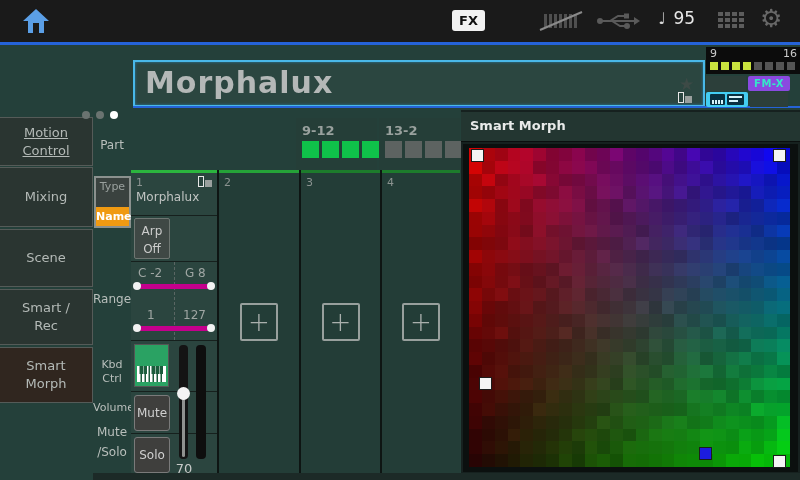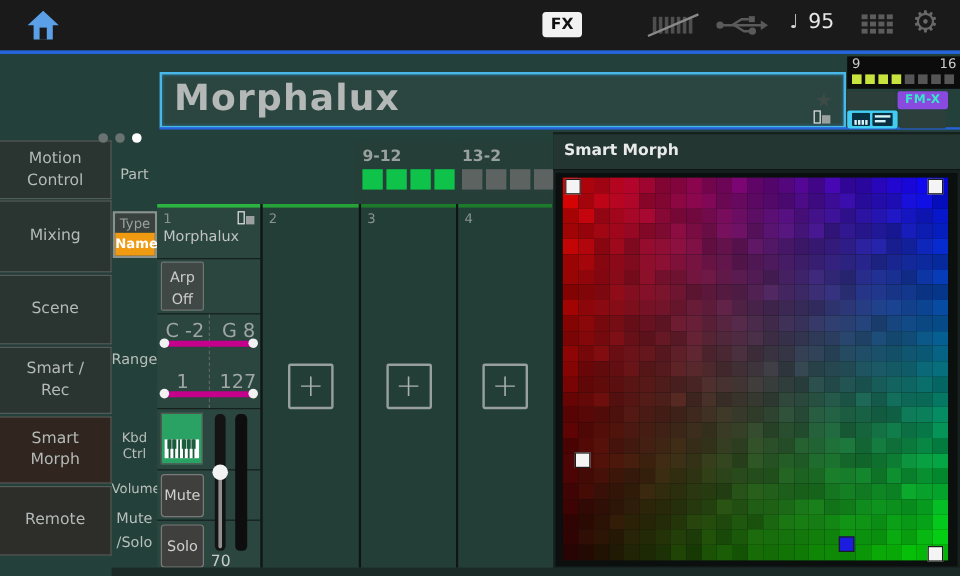--- a/index.html
+++ b/index.html
@@ -63,34 +63,34 @@
   .ptab.active{background:#324b45;height:54px;}
   .ptab .lbl{position:absolute;left:6px;top:5px;font-size:13px;font-weight:bold;color:#99a19e;}
   .ptab.active .lbl{color:#fdfdfd;}
   .ptab .sqs{position:absolute;left:6px;top:23px;display:flex;gap:3px;}
   .ptab .sqs span{width:17px;height:17px;background:#5d6361;}
   .ptab .sqs span.on{background:#0fc24a;}
 
   
   .row-label{position:absolute;left:93px;width:38px;text-align:center;color:#b9bfbc;font-size:12px;line-height:1.25;}
   .tn-wrap{position:absolute;left:94px;top:176px;width:37px;border:2px solid #8b918e;}
-  .tn-type{height:16px;background:#3a423f;color:#9aa19e;font-size:11px;text-align:center;line-height:18px;cursor:pointer;}
+  .tn-type{height:29px;background:#3a423f;color:#9aa19e;font-size:11px;text-align:center;line-height:18px;cursor:pointer;}
   .tn-name{height:19px;background:#f09a12;color:#ffffff;font-weight:bold;font-size:11px;text-align:center;line-height:19px;cursor:pointer;}
 
   
   .strip{position:absolute;top:170px;height:303px;}
   .strip.p1{left:131px;width:86px;background:#2b453f;border-top:3px solid #2bb53e;}
   .strip.empty{background:#233d37;border-top:3px solid #1d7c2c;cursor:pointer;}
   .strip .pnum{position:absolute;left:5px;top:3px;font-size:11px;color:#8b9390;}
   .p1-flag{position:absolute;right:5px;top:3px;}
   .p1-name{position:absolute;left:5px;top:17px;font-size:12px;color:#c0c4c2;}
   .hsep{position:absolute;left:0;width:100%;height:1px;background:#16201d;}
   .arp-btn{position:absolute;left:3px;top:45px;width:36px;height:41px;background:#3f4845;border:1px solid #6e7672;
            border-radius:2px;color:#cccccc;font-size:12px;text-align:center;line-height:1.5;padding-top:3px;cursor:pointer;}
-  .rng-txt{position:absolute;font-size:16px;color:#9fa6a3;}
+  .rng-txt{position:absolute;font-size:12px;color:#9fa6a3;}
   .hslider{position:absolute;left:5px;width:76px;height:5px;background:#c4008c;border-radius:2px;}
   .hslider .dotL,.hslider .dotR{position:absolute;top:-2px;width:8px;height:8px;border-radius:50%;background:#f2f2f2;}
   .hslider .dotL{left:-3px;} .hslider .dotR{right:-3px;}
   .vdash{position:absolute;left:43px;top:89px;height:78px;width:0;border-left:1px dashed #5a6663;}
   .kbd-btn{position:absolute;left:3px;top:171px;width:35px;height:43px;background:#2aa263;border:1px solid #555;
            display:flex;align-items:flex-end;justify-content:center;padding-bottom:4px;cursor:pointer;}
   .mute-btn,.solo-btn{position:absolute;left:3px;width:36px;height:36px;background:#3f3f3d;border:1px solid #7a7a7a;
            border-radius:3px;color:#d0d0d0;font-size:12px;display:flex;align-items:center;justify-content:center;cursor:pointer;}
   .mute-btn{top:222px;} .solo-btn{top:264px;}
   .fader-track{position:absolute;left:48px;top:172px;width:9px;height:114px;background:#141414;border-radius:4px;cursor:pointer;}
@@ -158,37 +158,34 @@
         <span></span>
       <span></span>
         <span></span>
         <span></span>
         <span></span>
     </div>
     <div class="icon-gear">⚙</div>
   </div>
   <div class="accent-line"></div>
 
-  <div class="side-tab" style="top:117px;height:49px;">
+  <div class="side-tab" style="top:117px;height:49px;text-decoration:underline;">
       <span>Motion Control</span>
     </div>
   <div class="side-tab" style="top:167px;height:60px;">
       <span>Mixing</span>
     </div>
   <div class="side-tab" style="top:229px;height:58px;">
       <span>Scene</span>
     </div>
   <div class="side-tab" style="top:289px;height:56px;width:93px;padding:2px 14px;">
       <span>Smart / Rec</span>
     </div>
   <div class="side-tab smorph" style="top:347px;height:56px;">
       <span>Smart Morph</span>
-    </div>
-  <div class="side-tab remote" style="top:405px;height:58px;">
-      <span>Remote</span>
     </div>
 
   <div class="page-dots" id="page-dots">
       <span></span>
       <span></span>
       <span class="on"></span>
     </div>
   <div class="name-field">
     <div class="name-text">Morphalux</div>
   </div>

